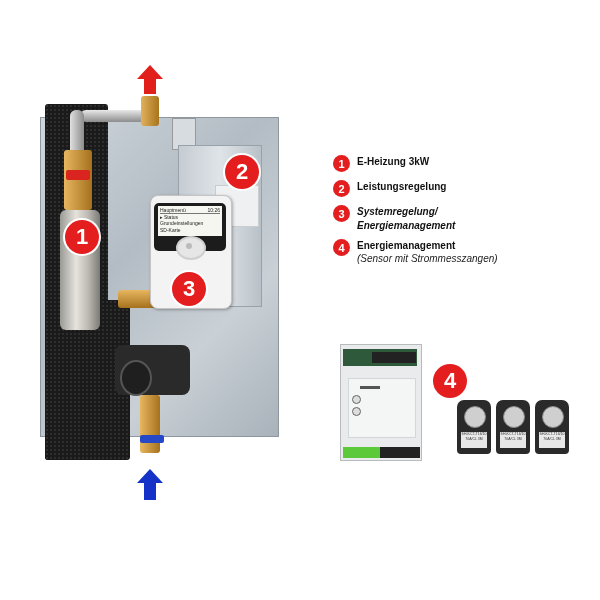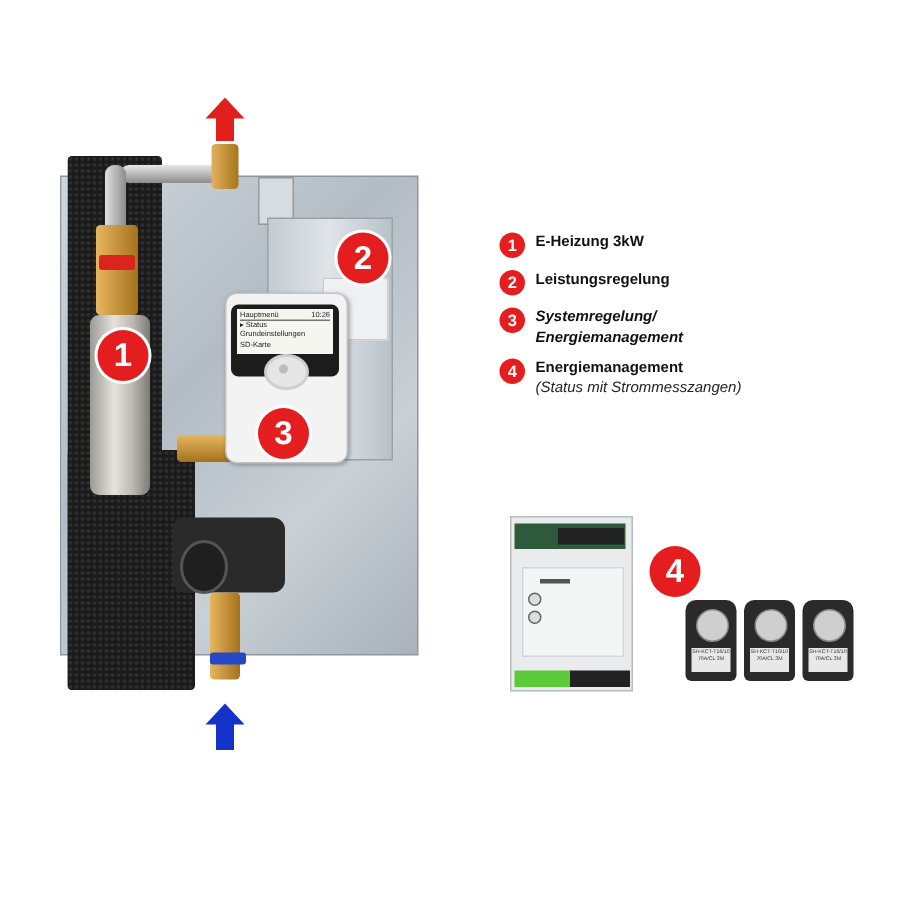--- a/index.html
+++ b/index.html
@@ -127,21 +127,21 @@
     <div class="legend-text">Leistungsregelung</div>
   </div>
   <div class="legend-item" style="margin-top:8px;">
     <div class="badge small">3</div>
     <div class="legend-text" style="width:120px;font-style:italic;">Systemregelung/ Energiemanagement</div>
   </div>
   <div class="legend-item" style="margin-top:6px;">
     <div class="badge small">4</div>
     <div>
       <div class="legend-text">Energiemanagement</div>
-      <div class="legend-sub">(Status mit Strommesszangen)</div>
+      <div class="legend-sub">(Sensor mit Strommesszangen)</div>
     </div>
   </div>
 </div>
 
 <div class="abs meter"></div>
 <div class="abs meter-top"></div>
 <div class="abs meter-term-top"></div>
 <div class="abs meter-panel"></div>
 <div class="abs meter-logo"></div>
 <div class="meter-led" style="left:352px;top:395px;"></div>

